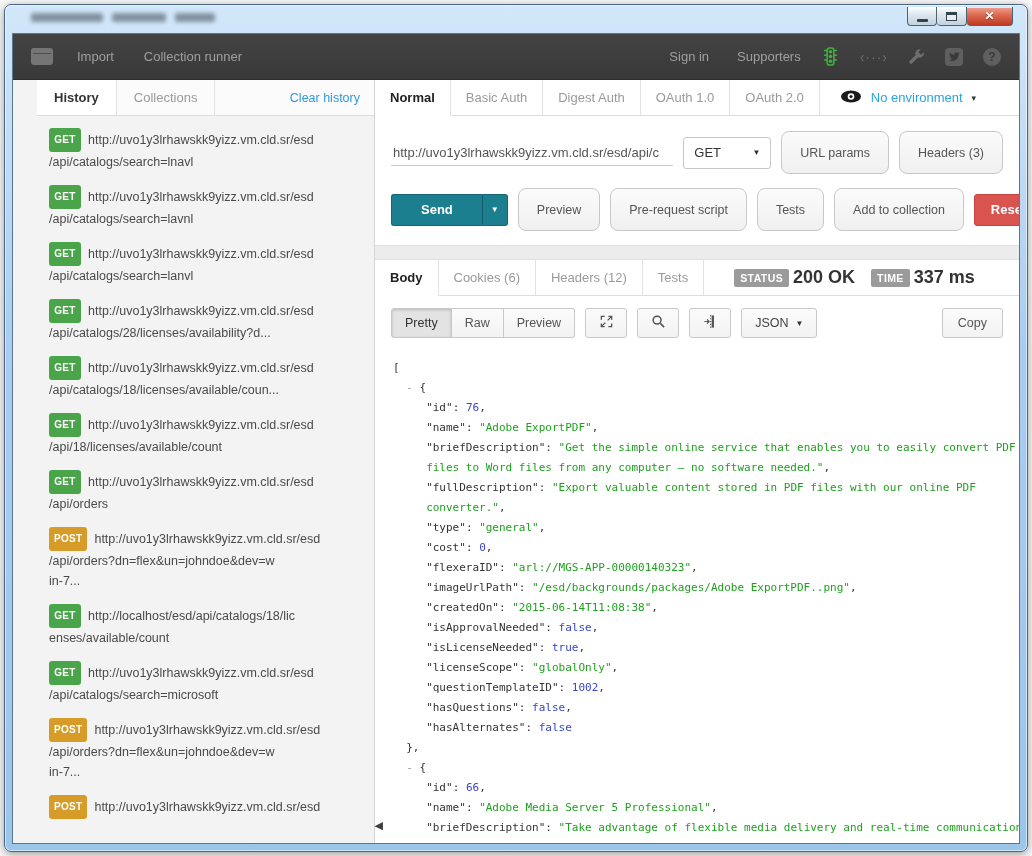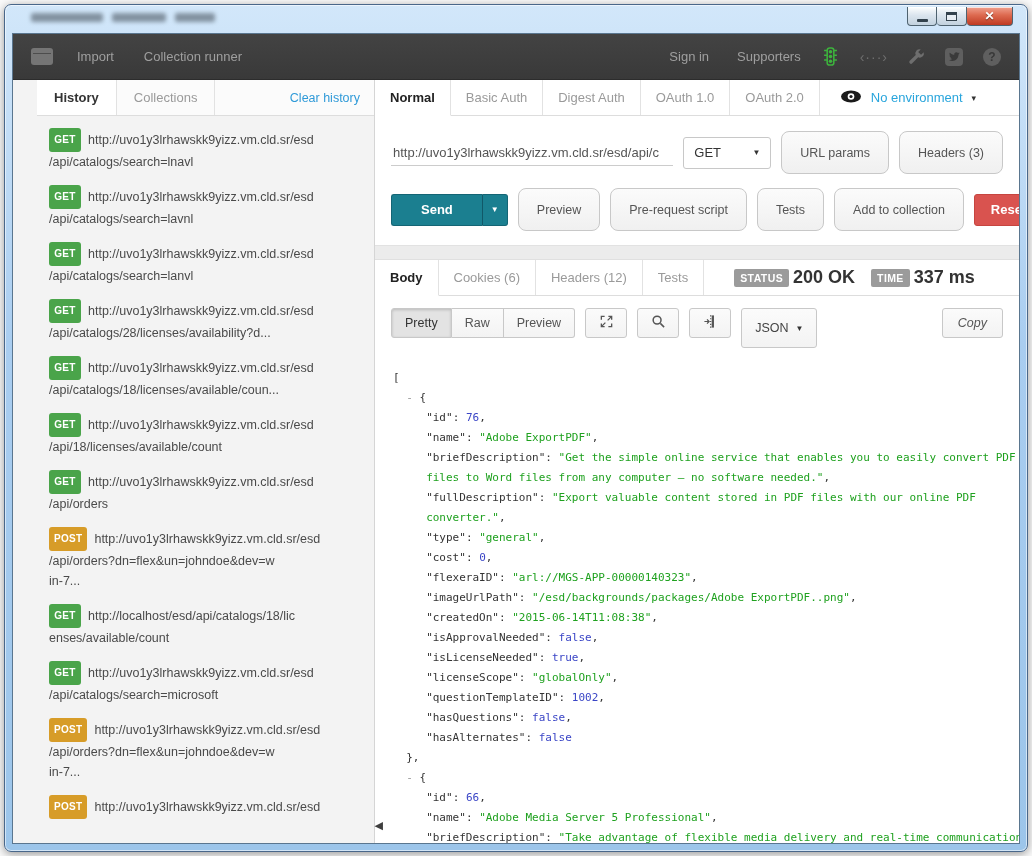--- a/index.html
+++ b/index.html
@@ -103,24 +103,24 @@
   .fmt-row { display:flex; align-items:flex-start; gap:10px; padding:12px 16px; flex:0 0 auto; }
   .seg-group { display:flex; }
   .seg { height:30px; padding:0 13px; border:1px solid #c8c8c8; background:linear-gradient(#fbfbfb,#f3f3f3); color:#555;
     font-size:12.5px; display:flex; align-items:center; cursor:pointer; }
   .seg + .seg { border-left:none; }
   .seg:first-child { border-radius:3px 0 0 3px; }
   .seg:last-child  { border-radius:0 3px 3px 0; }
   .seg.active { background:#e3e3e3; box-shadow:inset 0 1px 3px rgba(0,0,0,.18); color:#333; }
   .icon-btn { width:42px; height:30px; border:1px solid #c8c8c8; border-radius:3px; background:linear-gradient(#fbfbfb,#f3f3f3);
     display:flex; align-items:center; justify-content:center; cursor:pointer; }
-  .json-btn { height:40px; padding:0 13px; border:1px solid #c8c8c8; border-radius:3px; background:linear-gradient(#fbfbfb,#f3f3f3);
+  .json-btn { height:30px; padding:0 13px; border:1px solid #c8c8c8; border-radius:3px; background:linear-gradient(#fbfbfb,#f3f3f3);
     color:#444; font-size:12.5px; display:flex; align-items:center; gap:7px; cursor:pointer; }
   .copy-btn { margin-left:auto; height:30px; padding:0 15px; border:1px solid #c8c8c8; border-radius:3px;
-    background:linear-gradient(#fbfbfb,#f3f3f3); color:#555; font-size:12.5px; display:flex; align-items:center; cursor:pointer;font-style:italic; }
+    background:linear-gradient(#fbfbfb,#f3f3f3); color:#555; font-size:12.5px; display:flex; align-items:center; cursor:pointer; }
 
   .code { flex:1; overflow:hidden; padding:8px 0 0 18px; font-family:"DejaVu Sans Mono",monospace; font-size:11px;
     line-height:20px; color:#333; white-space:pre; }
   .tk-p { color:#333333; }
   .tk-k { color:#333333; }
   .tk-s { color:#1fa11f; }
   .tk-n { color:#3a45c6; }
   .tk-b { color:#3a45c6; }
   .tk-f { color:#9a9a9a; }
 </style>

